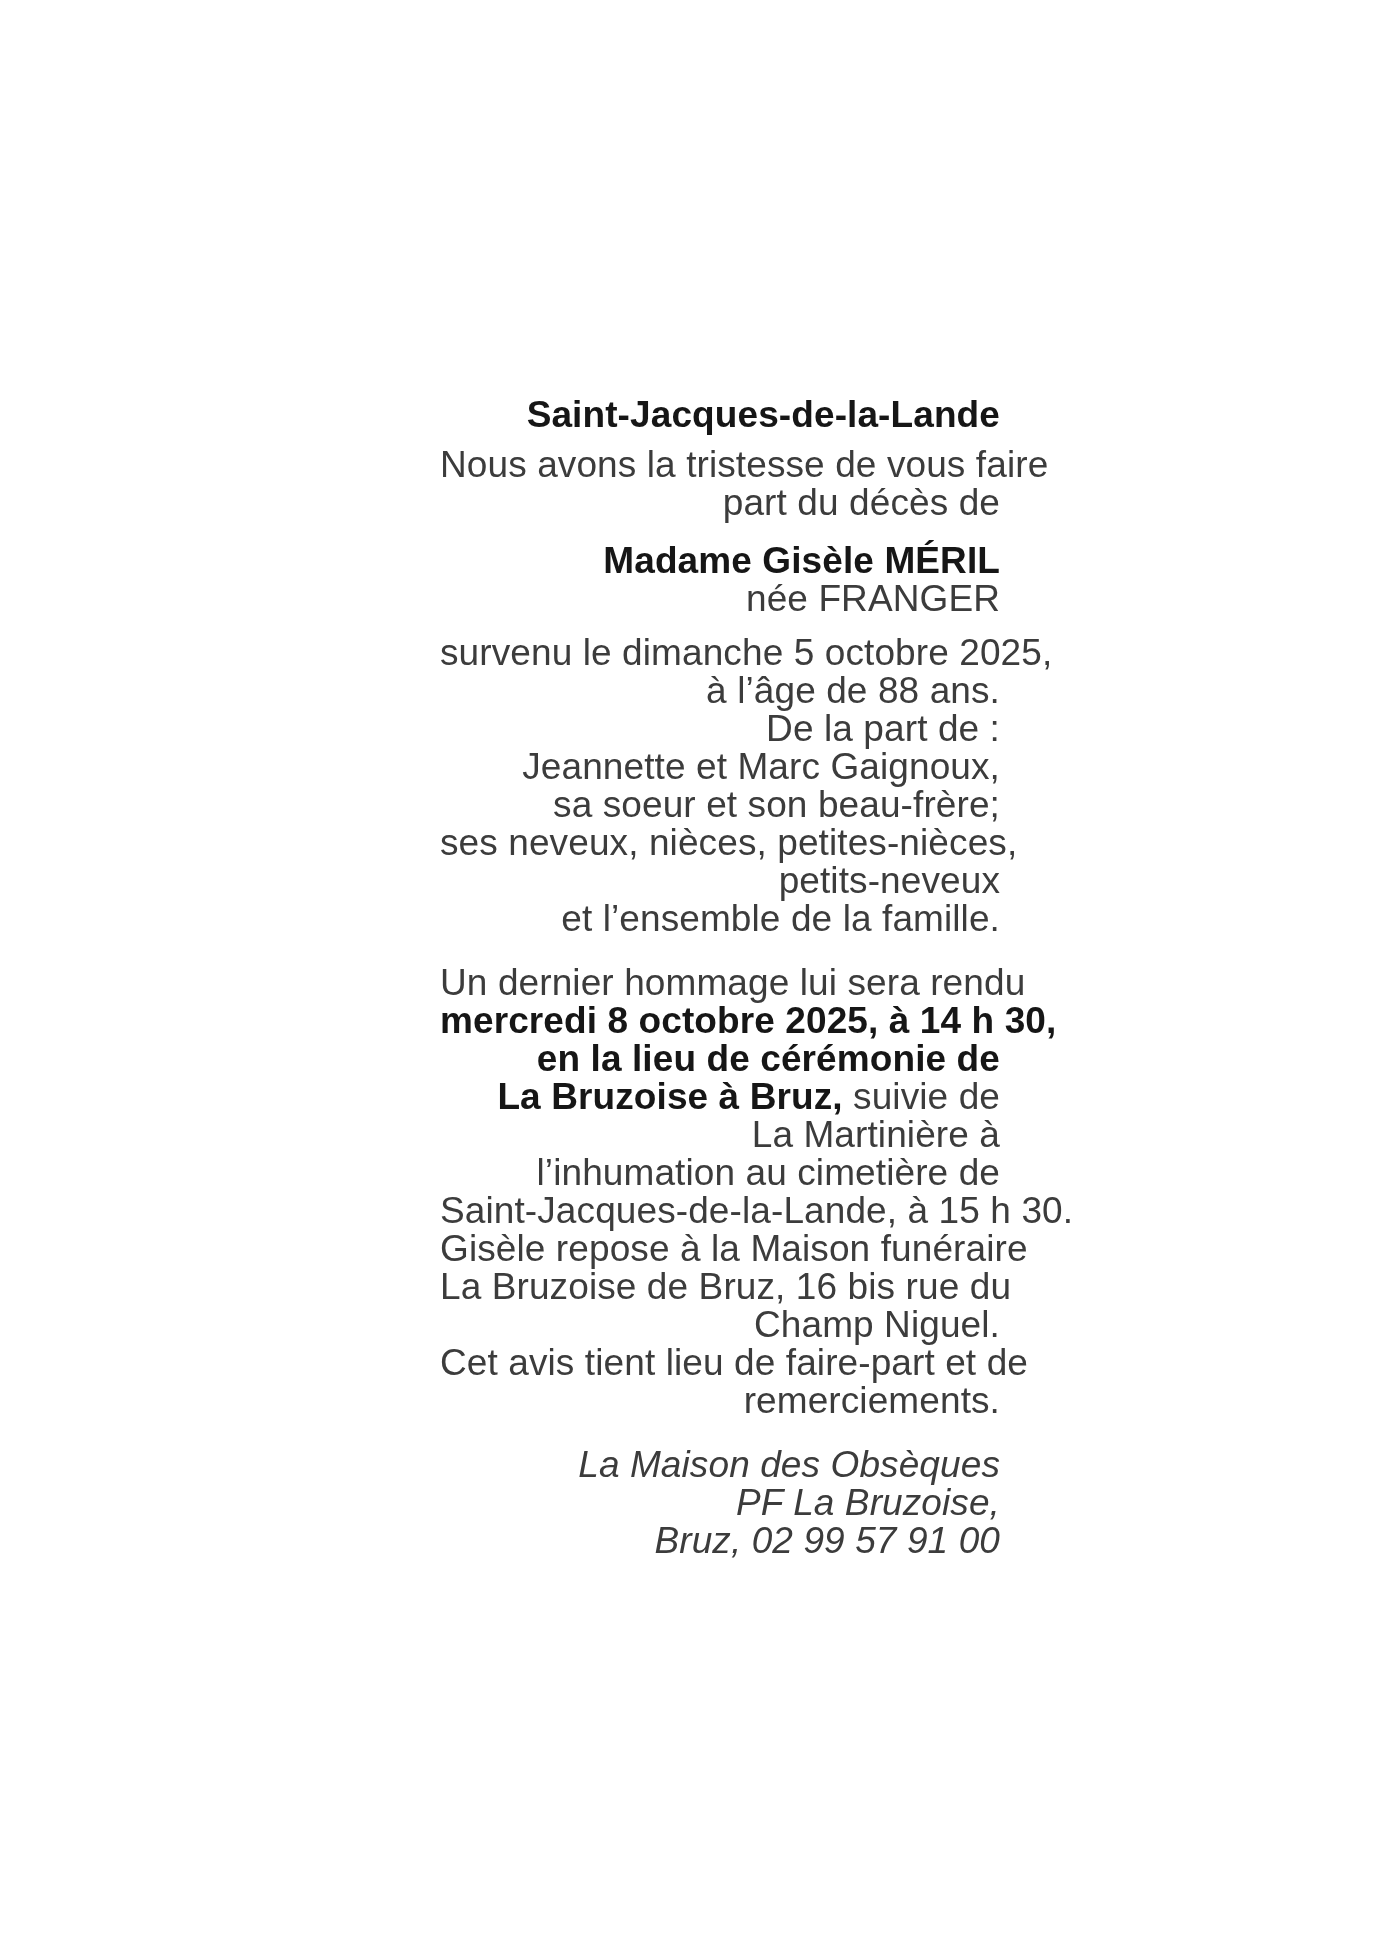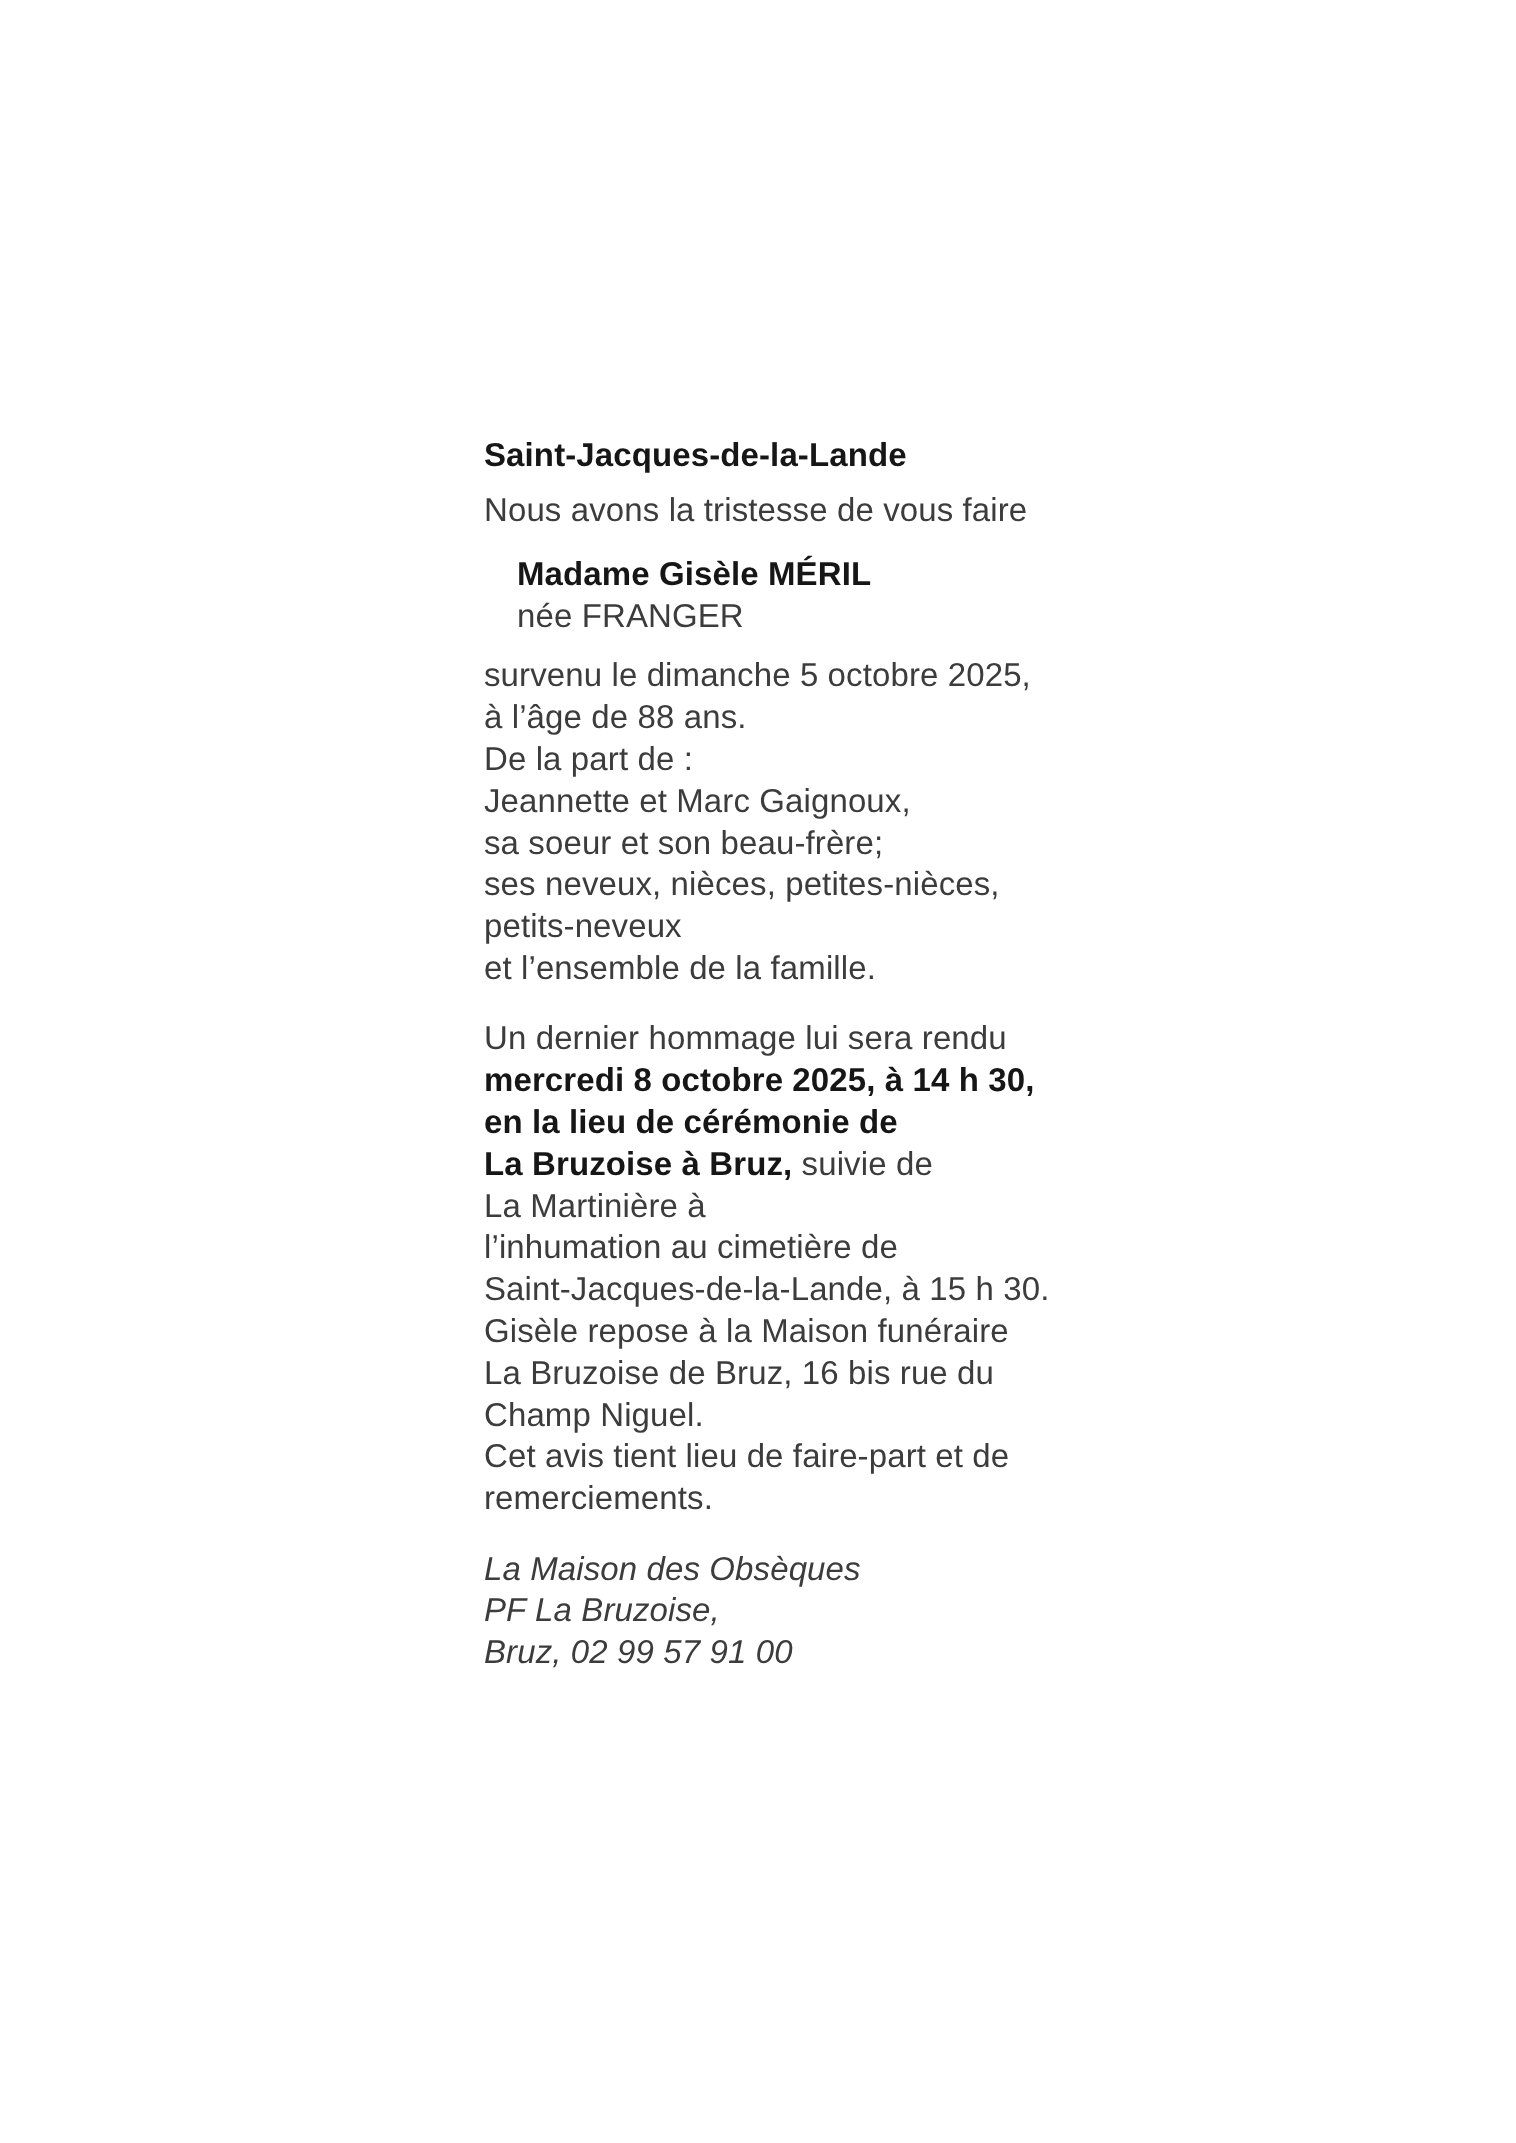--- a/index.html
+++ b/index.html
@@ -13,24 +13,25 @@
     height: 1948px;
     background: #ffffff;
     overflow: hidden;
     font-family: "Liberation Sans", "DejaVu Sans", sans-serif;
   }
   .notice {
     position: absolute;
     left: 440px;
     top: 396px;
     width: 560px;
-    font-size: 30px;
+    font-size: 37px;
     line-height: 38px;
     color: #3c3c3c;
     letter-spacing: 0.1px;
+    text-align: right;
   }
   .paragraph { margin: 0; }
   .line { white-space: nowrap; }
   .line.bold, .seg.bold {
     font-weight: bold;
     color: #161616;
   }
   .line.italic, .seg.italic {
     font-style: italic;
     color: #3c3c3c;
@@ -41,20 +42,21 @@
 </head>
 <body>
 
 <div class="page">
   <div class="notice" id="notice">
       <div class="paragraph" style="margin-top: 0px;">
         <div class="line bold">Saint-Jacques-de-la-Lande</div>
       </div>
       <div class="paragraph" style="margin-top: 12px;">
         <div class="line regular">Nous avons la tristesse de vous faire</div>
+        <div class="line regular">part du décès de</div>
       </div>
       <div class="paragraph" style="margin-top: 20px;">
         <div class="line indent bold">Madame Gisèle MÉRIL</div>
         <div class="line indent regular">née FRANGER</div>
       </div>
       <div class="paragraph" style="margin-top: 16px;">
         <div class="line regular">survenu le dimanche 5 octobre 2025,</div>
         <div class="line regular">à l’âge de 88 ans.</div>
         <div class="line regular">De la part de :</div>
         <div class="line regular">Jeannette et Marc Gaignoux,</div>

